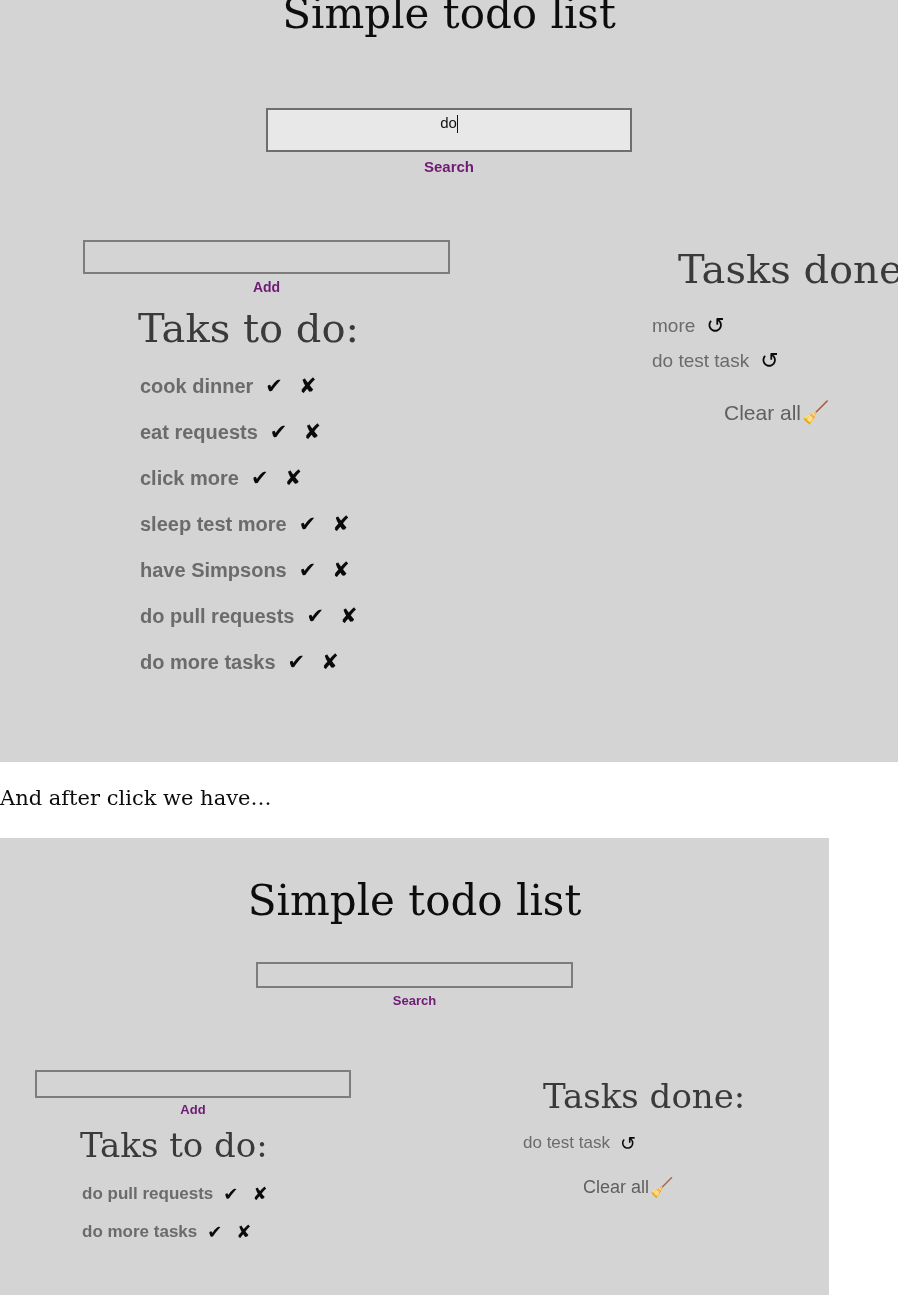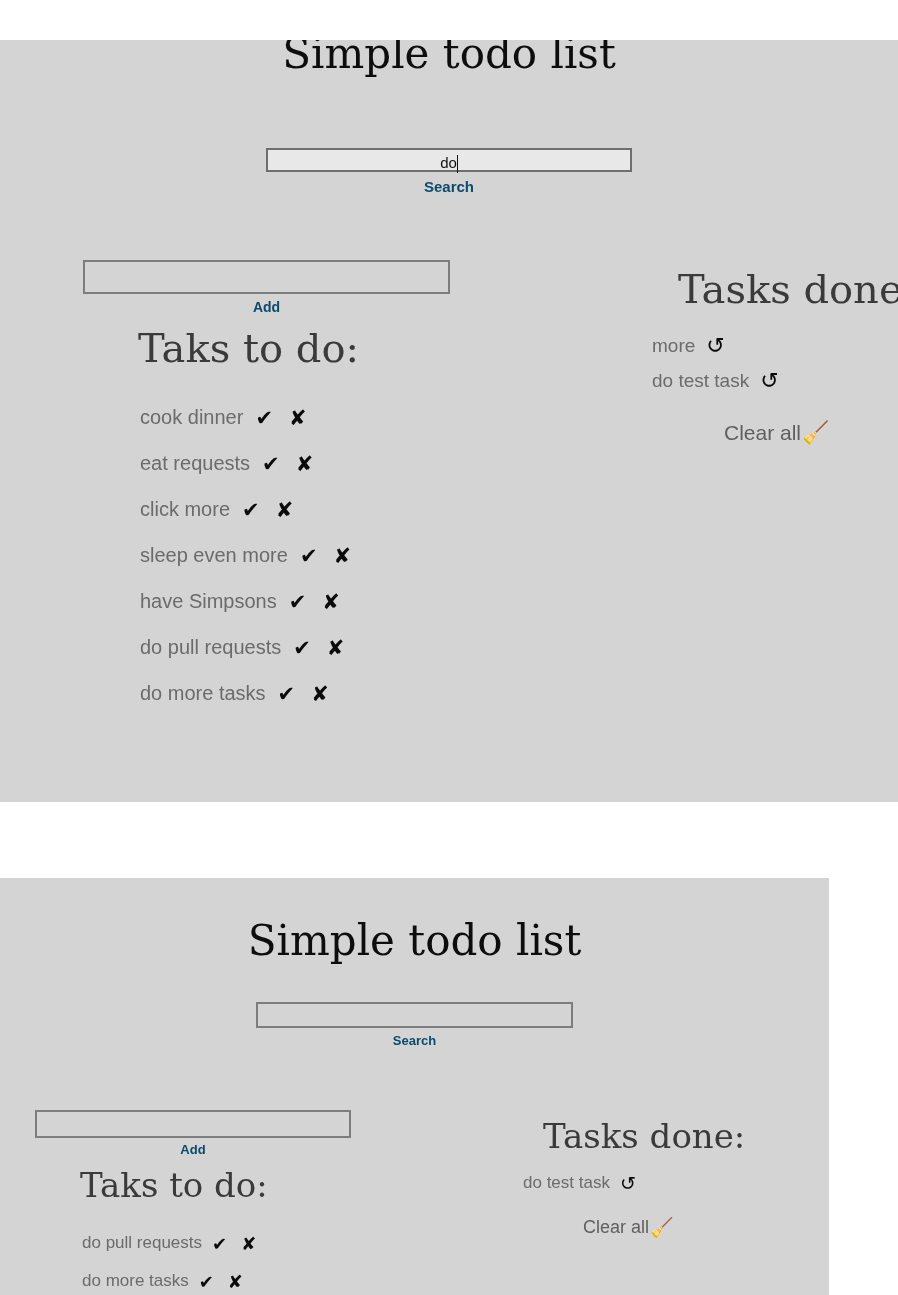--- a/index.html
+++ b/index.html
@@ -11,21 +11,20 @@
     overflow: hidden;
   }
 
   .page { position: relative; width: 898px; height: 1295px; background:#fff; }
 
   
   .app {
     position: absolute;
     background: #d4d4d4;
     overflow: hidden;
-    margin-top: 40px;
   }
 
   .app-title {
     text-align: center;
     font-family: "DejaVu Serif", serif;
     font-weight: 400;
     color: #0d0d0d;
     letter-spacing: 0px;
     margin: 0;
   }
@@ -49,21 +48,21 @@
     display: inline-block;
     width: 1px;
     background: #111;
     vertical-align: middle;
     animation: none;
   }
 
   .field-label {
     font-family: "Liberation Sans", sans-serif;
     font-weight: bold;
-    color: #0c4a6e;
+    color: #701a75;
     text-align: center;
   }
 
   .columns { position: relative; width: 100%; }
 
   .col-left, .col-right { position: absolute; top: 0; }
 
   .add-input {
     display: block;
     border: 2px solid #7d7d7d;
@@ -79,24 +78,25 @@
     font-weight: 400;
     color: #3a3a3a;
     margin: 0;
     white-space: nowrap;
   }
 
   .task-list { list-style: none; margin: 0; padding: 0; }
 
   .task-row {
     display: flex;
-    align-items: flex-end;
+    align-items: center;
     font-family: "Liberation Sans", sans-serif;
     color: #6b6b6b;
     white-space: nowrap;
+    font-weight: bold;
   }
   .task-text { color: #6b6b6b; }
 
   .icon-btn {
     display: inline-block;
     color: #0a0a0a;
     font-family: "DejaVu Sans", sans-serif;
     line-height: 1;
     cursor: pointer;
   }
@@ -124,21 +124,21 @@
     position: absolute;
     font-family: "DejaVu Serif", serif;
     color: #0b0b0b;
     white-space: nowrap;
   }
 
   
   #shot1 { left: 0; top: 0; width: 898px; height: 762px; }
   #shot1 .app-title { font-size: 42px; line-height: 44px; padding-top: 0; margin-top: -8px; }
   #shot1 .search-wrap { margin-top: 72px; }
-  #shot1 .search-input { width: 366px; height: 24px; font-size: 15px; line-height: 26px; }
+  #shot1 .search-input { width: 366px; height: 44px; font-size: 15px; line-height: 26px; }
   #shot1 .search-label { margin-top: 6px; font-size: 15px; }
   #shot1 .columns { margin-top: 65px; height: 470px; }
   #shot1 .col-left { left: 83px; width: 430px; }
   #shot1 .col-right { left: 640px; width: 300px; }
   #shot1 .add-input { width: 367px; height: 34px; font-size: 15px; }
   #shot1 .add-label { margin-top: 5px; font-size: 14px; width: 367px; }
   #shot1 .left-heading { font-size: 40px; margin-top: 10px; margin-left: 55px; }
   #shot1 .task-list { margin-top: 12px; margin-left: 57px; }
   #shot1 .task-row { font-size: 20px; height: 46px; }
   #shot1 .task-row .icon-btn { font-size: 21px; }
@@ -214,21 +214,21 @@
             <span class="task-text">eat requests</span>
             <span class="icon-btn tick">✔</span>
             <span class="icon-btn cross">✘</span>
           </li>
           <li class="task-row">
             <span class="task-text">click more</span>
             <span class="icon-btn tick">✔</span>
             <span class="icon-btn cross">✘</span>
           </li>
           <li class="task-row">
-            <span class="task-text">sleep even more</span>
+            <span class="task-text">sleep test more</span>
             <span class="icon-btn tick">✔</span>
             <span class="icon-btn cross">✘</span>
           </li>
           <li class="task-row">
             <span class="task-text">have Simpsons</span>
             <span class="icon-btn tick">✔</span>
             <span class="icon-btn cross">✘</span>
           </li>
           <li class="task-row">
             <span class="task-text">do pull requests</span>
@@ -259,20 +259,21 @@
 
         <div class="clear-all">
           <span>Clear all</span>
           <span class="broom">🧹</span>
         </div>
       </div>
 
     </div>
   </div>
 
+  <div class="caption" id="caption1">And after click we have…</div>
 
   <div class="app" id="shot2">
 
     <h1 class="app-title">Simple todo list</h1>
 
     <div class="search-wrap">
       <div class="search-input" title="">
         <span></span>
       </div>
       <div class="field-label search-label">Search</div>

